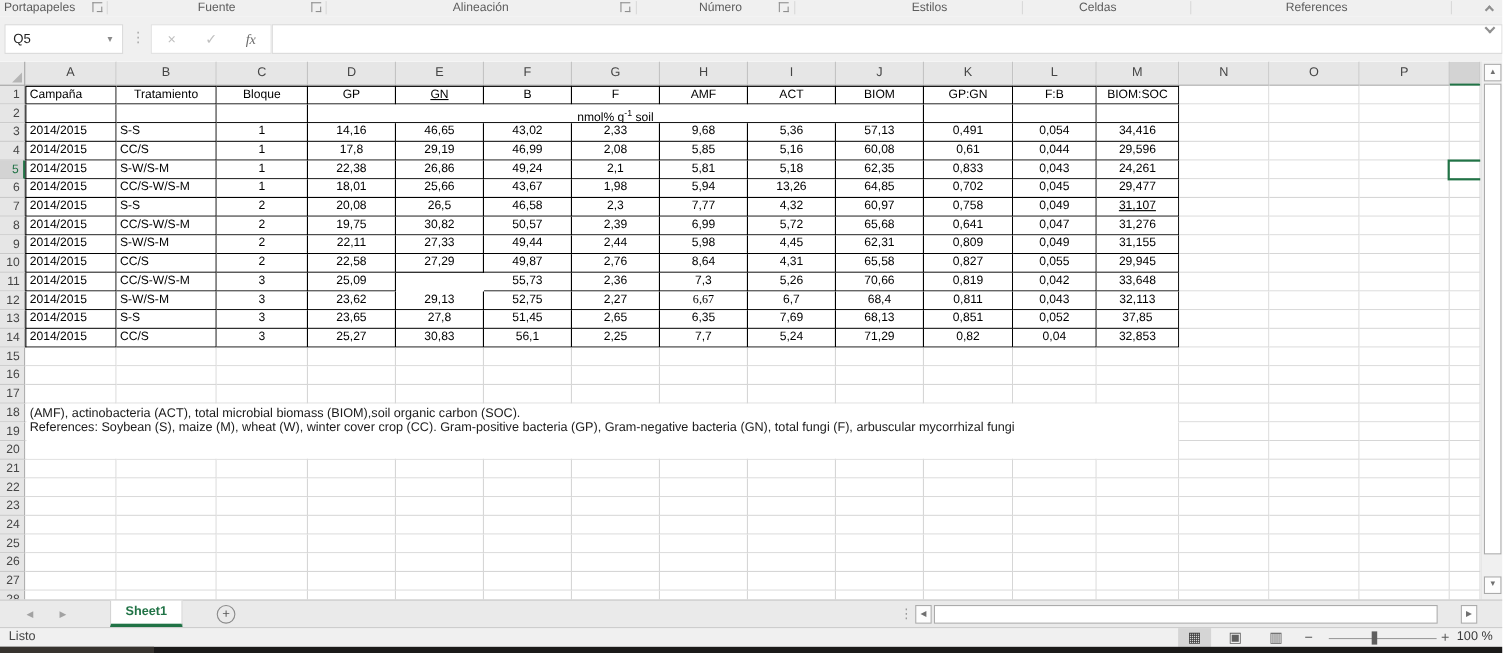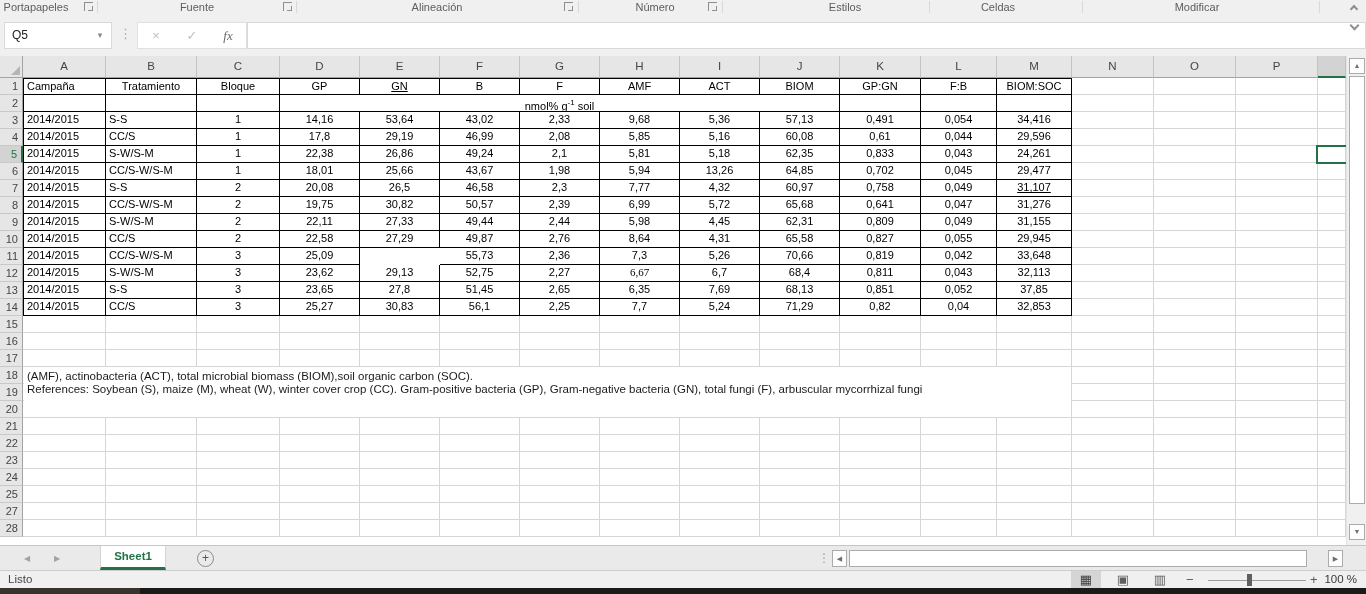--- a/index.html
+++ b/index.html
@@ -84,21 +84,21 @@
 
 <div id="app">
 
   <div id="rstrip">
     <span class="rg" style="left:36px">Portapapeles</span>
     <span class="rg" style="left:197px">Fuente</span>
     <span class="rg" style="left:437px">Alineación</span>
     <span class="rg" style="left:655px">Número</span>
     <span class="rg" style="left:845px">Estilos</span>
     <span class="rg" style="left:998px">Celdas</span>
-    <span class="rg" style="left:1197px">Modificar</span>
+    <span class="rg" style="left:1197px">References</span>
     <span class="rl" style="left:84px"></span>
     <span class="rl" style="left:283px"></span>
     <span class="rl" style="left:564px"></span>
     <span class="rl" style="left:708px"></span>
     <span class="rsep" style="left:97px"></span>
     <span class="rsep" style="left:296px"></span>
     <span class="rsep" style="left:578px"></span>
     <span class="rsep" style="left:722px"></span>
     <span class="rsep" style="left:929px"></span>
     <span class="rsep" style="left:1082px"></span>
@@ -177,21 +177,21 @@
         <div class="gcell" style="width: 82px;"></div>
         <div class="gcell" style="width: 82px;"></div>
         <div class="gcell" style="width: 28px;"></div>
       </div>
       <div class="grow">
         <div class="rowhdr">3</div>
         <div class="gcell tb al tl" style="width: 83px;">2014/2015</div>
         <div class="gcell tb al" style="width: 91px;">S-S</div>
         <div class="gcell tb ac" style="width: 83px;">1</div>
         <div class="gcell tb ac" style="width: 80px;">14,16</div>
-        <div class="gcell tb ac" style="width: 80px;">53,64</div>
+        <div class="gcell tb ac" style="width: 80px;">46,65</div>
         <div class="gcell tb ac" style="width: 80px;">43,02</div>
         <div class="gcell tb ac" style="width: 80px;">2,33</div>
         <div class="gcell tb ac" style="width: 80px;">9,68</div>
         <div class="gcell tb ac" style="width: 80px;">5,36</div>
         <div class="gcell tb ac" style="width: 80px;">57,13</div>
         <div class="gcell tb ac" style="width: 81px;">0,491</div>
         <div class="gcell tb ac" style="width: 76px;">0,054</div>
         <div class="gcell tb ac" style="width: 75px;">34,416</div>
         <div class="gcell" style="width: 82px;"></div>
         <div class="gcell" style="width: 82px;"></div>
@@ -632,20 +632,40 @@
         <div class="gcell" style="width: 80px;"></div>
         <div class="gcell" style="width: 81px;"></div>
         <div class="gcell" style="width: 76px;"></div>
         <div class="gcell" style="width: 75px;"></div>
         <div class="gcell" style="width: 82px;"></div>
         <div class="gcell" style="width: 82px;"></div>
         <div class="gcell" style="width: 82px;"></div>
         <div class="gcell" style="width: 28px;"></div>
       </div>
       <div class="grow">
+        <div class="rowhdr">26</div>
+        <div class="gcell" style="width: 83px;"></div>
+        <div class="gcell" style="width: 91px;"></div>
+        <div class="gcell" style="width: 83px;"></div>
+        <div class="gcell" style="width: 80px;"></div>
+        <div class="gcell" style="width: 80px;"></div>
+        <div class="gcell" style="width: 80px;"></div>
+        <div class="gcell" style="width: 80px;"></div>
+        <div class="gcell" style="width: 80px;"></div>
+        <div class="gcell" style="width: 80px;"></div>
+        <div class="gcell" style="width: 80px;"></div>
+        <div class="gcell" style="width: 81px;"></div>
+        <div class="gcell" style="width: 76px;"></div>
+        <div class="gcell" style="width: 75px;"></div>
+        <div class="gcell" style="width: 82px;"></div>
+        <div class="gcell" style="width: 82px;"></div>
+        <div class="gcell" style="width: 82px;"></div>
+        <div class="gcell" style="width: 28px;"></div>
+      </div>
+      <div class="grow">
         <div class="rowhdr">27</div>
         <div class="gcell" style="width: 83px;"></div>
         <div class="gcell" style="width: 91px;"></div>
         <div class="gcell" style="width: 83px;"></div>
         <div class="gcell" style="width: 80px;"></div>
         <div class="gcell" style="width: 80px;"></div>
         <div class="gcell" style="width: 80px;"></div>
         <div class="gcell" style="width: 80px;"></div>
         <div class="gcell" style="width: 80px;"></div>
         <div class="gcell" style="width: 80px;"></div>

